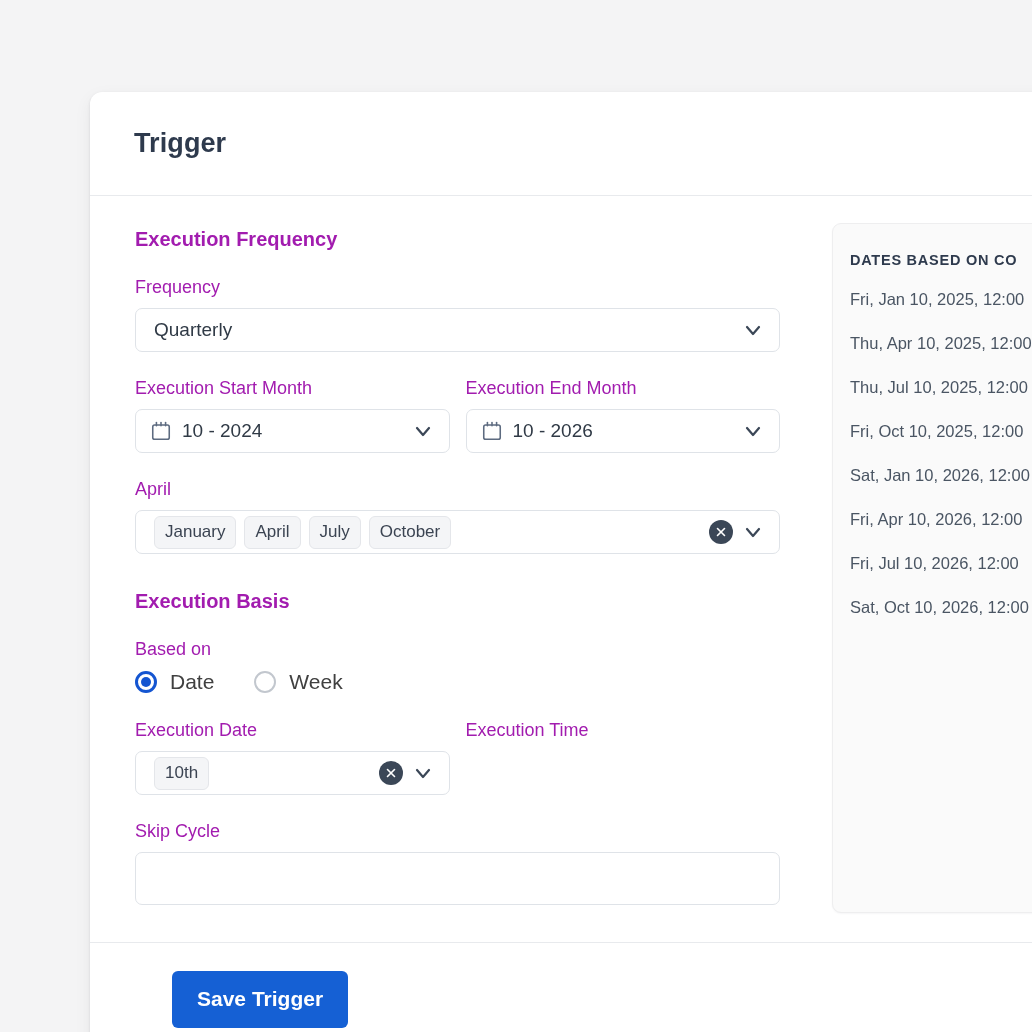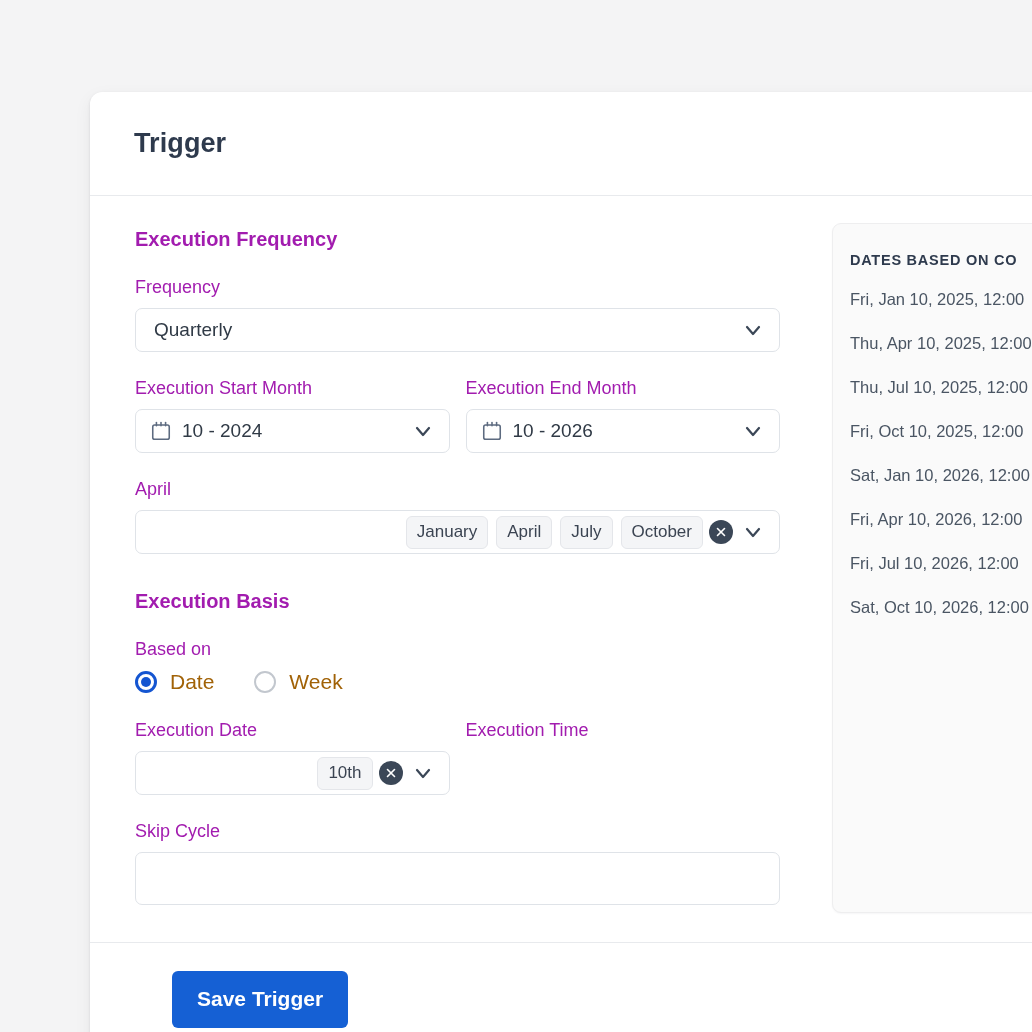--- a/index.html
+++ b/index.html
@@ -101,21 +101,20 @@
   .field-block { margin-top: 26px; }
 
   
   .chips {
     display: flex;
     align-items: center;
     gap: 8px;
     flex: 1;
     min-width: 0;
     overflow: hidden;
-    justify-content: flex-end;
   }
   .chip {
     background: #f4f5f7;
     border: 1px solid #e4e6ea;
     border-radius: 6px;
     font-size: 17px;
     color: #3b4452;
     padding: 5px 10px 6px;
     white-space: nowrap;
   }
@@ -155,21 +154,21 @@
     border-width: 3px;
   }
   .radio.checked::after {
     content: "";
     position: absolute;
     left: 3px; top: 3px;
     width: 10px; height: 10px;
     border-radius: 50%;
     background: #1455d1;
   }
-  .radio-label { font-size: 21px; color: #a16207; }
+  .radio-label { font-size: 21px; color: #404040; }
 
   .skip-label { margin-top: 26px; }
   .skip-input {
     height: 53px;
     border: 1px solid #dfe3e8;
     border-radius: 7px;
     background: #fff;
   }
 
   

